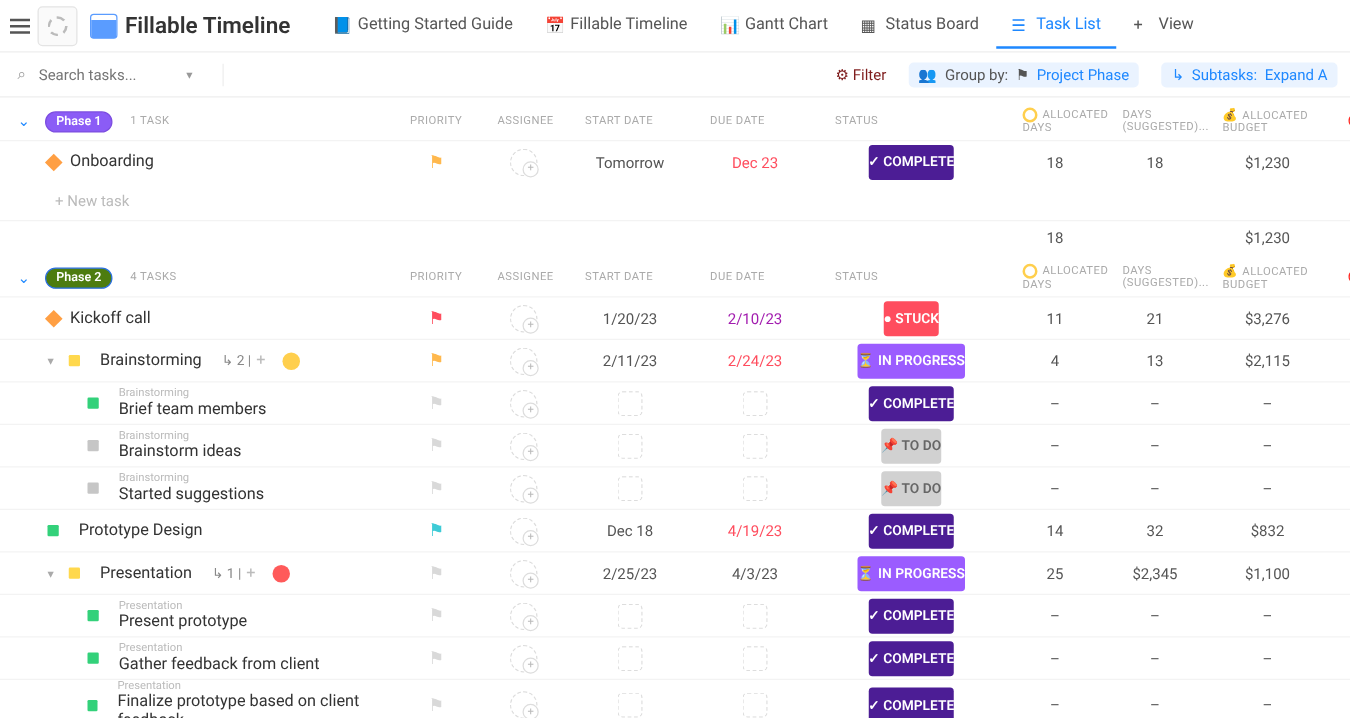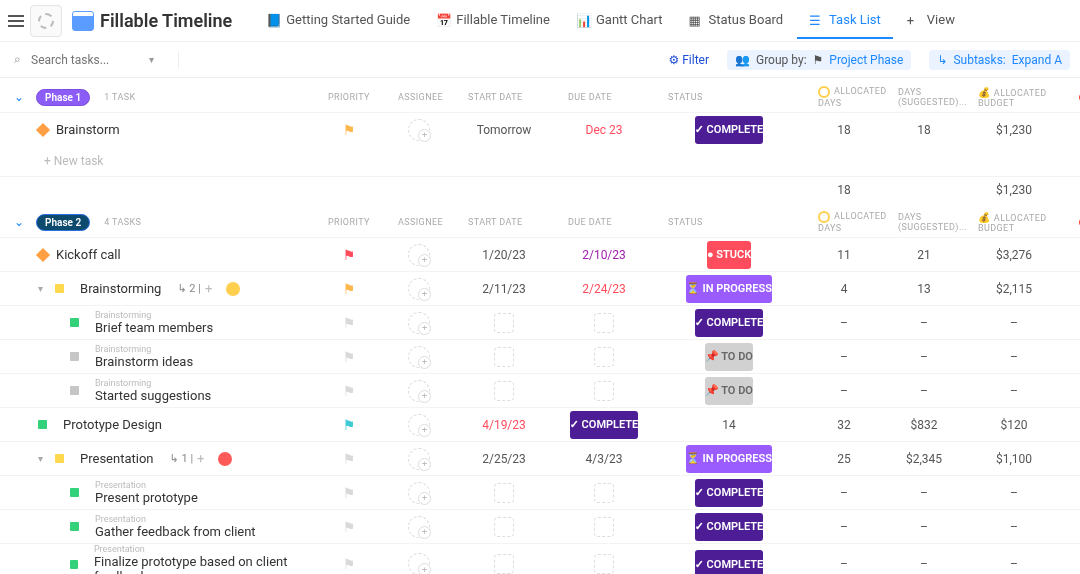--- a/index.html
+++ b/index.html
@@ -14,30 +14,30 @@
 .tabs { display:flex; align-items:center; margin-left:18px; gap:2px; }
 .tab { display:flex; align-items:center; gap:6px; padding:10px 12px; color:#555; cursor:pointer; border-bottom:2px solid transparent; font-size:13px;}
 .tab.active { color:#1e88ff; border-bottom:2px solid #1e88ff; }
 .tab .ticon { width:14px; height:14px; display:inline-block; }
 .controls { display:flex; align-items:center; height:36px; padding:6px 10px; gap:18px; border-bottom:1px solid #eee; font-size:12px; color:#555;}
 .searchwrap { position:relative; }
 .search { width:150px; padding:4px 22px 4px 20px; border:1px solid transparent; border-radius:4px; background:#fff; font-size:12px; }
 .searchwrap::before { content:"⌕"; position:absolute; left:4px; top:4px; color:#999; }
 .chev { position:absolute; right:6px; top:6px; color:#999; font-size:10px; }
 .controls .right { margin-left:auto; display:flex; gap:18px; align-items:center;}
-.filter-link { color:#1d4ed8; cursor:pointer; }
+.filter-link { color:#7f1d1d; cursor:pointer; }
 .groupby { background:#eaf3ff; padding:3px 8px; border-radius:4px; display:flex; gap:6px; align-items:center;}
 .groupby .lbl { color:#1e88ff; }
 .subtasks { background:#eaf3ff; padding:3px 8px; border-radius:4px; color:#1e88ff; display:flex; gap:6px; align-items:center;}
 
 .group-header { display:flex; align-items:center; padding:8px 8px 4px 14px; font-size:10px; color:#888; }
 .group-header .collapse { color:#1e88ff; font-size:12px; margin-right:6px; }
 .phase-pill { color:#fff; font-size:10px; font-weight:600; padding:2px 8px; border-radius:10px; margin-right:8px;}
 .phase1 { background:#8b5cf6; border:1px solid #7c4de0;}
-.phase2 { background:#0c4a6e; border:1px solid #2a6fe0;}
+.phase2 { background:#4d7c0f; border:1px solid #2a6fe0;}
 .colhead { text-transform:uppercase; font-size:9px; color:#aaa; letter-spacing:.4px; }
 
 .row { display:grid; grid-template-columns: 314px 70px 70px 100px 100px 150px 80px 80px 100px 80px 20px; align-items:center; min-height:34px; border-top:1px solid #f3f3f3; }
 .row .cell { text-align:center; font-size:12px; color:#555; display:flex; align-items:center; justify-content:center; height:100%;}
 .row .name { display:flex; align-items:center; text-align:left; padding-left:38px; gap:8px; font-size:13px; color:#333;}
 .row.subtask .name { padding-left:70px; flex-direction:column; align-items:flex-start; gap:0; }
 .row.subtask .parent-label { font-size:9px; color:#bbb; }
 .row .diamond { width:10px; height:10px; transform:rotate(45deg); }
 .d-orange { background:#ff9f43; }
 .sq { width:9px; height:9px; border-radius:1px; display:inline-block; margin-right:8px;}
@@ -152,21 +152,21 @@
      <div class="colhead"><span class="alloc-circle"></span>ALLOCATED DAYS</div>
      <div class="colhead">DAYS (SUGGESTED)...</div>
      <div class="colhead"><span class="moneybag"></span>ALLOCATED BUDGET</div>
      <div class="colhead"><span class="target"></span>ACTUAL COST</div>
      <div></div>
   </div>
     </div>
     <div class="row">
       <div class="name">
         <span class="diamond d-orange"></span>
-        <span>Brainstorm</span>
+        <span>Onboarding</span>
       </div>
       <div class="cell">
         <span class="flag flag-orange">⚑</span>
       </div>
       <div class="cell">
         <span class="avatar-empty"></span>
       </div>
       <div class="cell">Tomorrow</div>
       <div class="cell">
         <span style="color:#ff4d5e">Dec 23</span>
@@ -354,20 +354,21 @@
       <div class="name">
         <span class="sq sq-green"></span>
         <span>Prototype Design</span>
       </div>
       <div class="cell">
         <span class="flag flag-cyan">⚑</span>
       </div>
       <div class="cell">
         <span class="avatar-empty"></span>
       </div>
+      <div class="cell">Dec 18</div>
       <div class="cell">
         <span style="color:#ff4d5e">4/19/23</span>
       </div>
       <div class="cell" style="padding:0">
         <div class="status-pill st-complete">✓ COMPLETE</div>
       </div>
       <div class="cell">14</div>
       <div class="cell">32</div>
       <div class="cell">$832</div>
       <div class="cell">$120</div>

